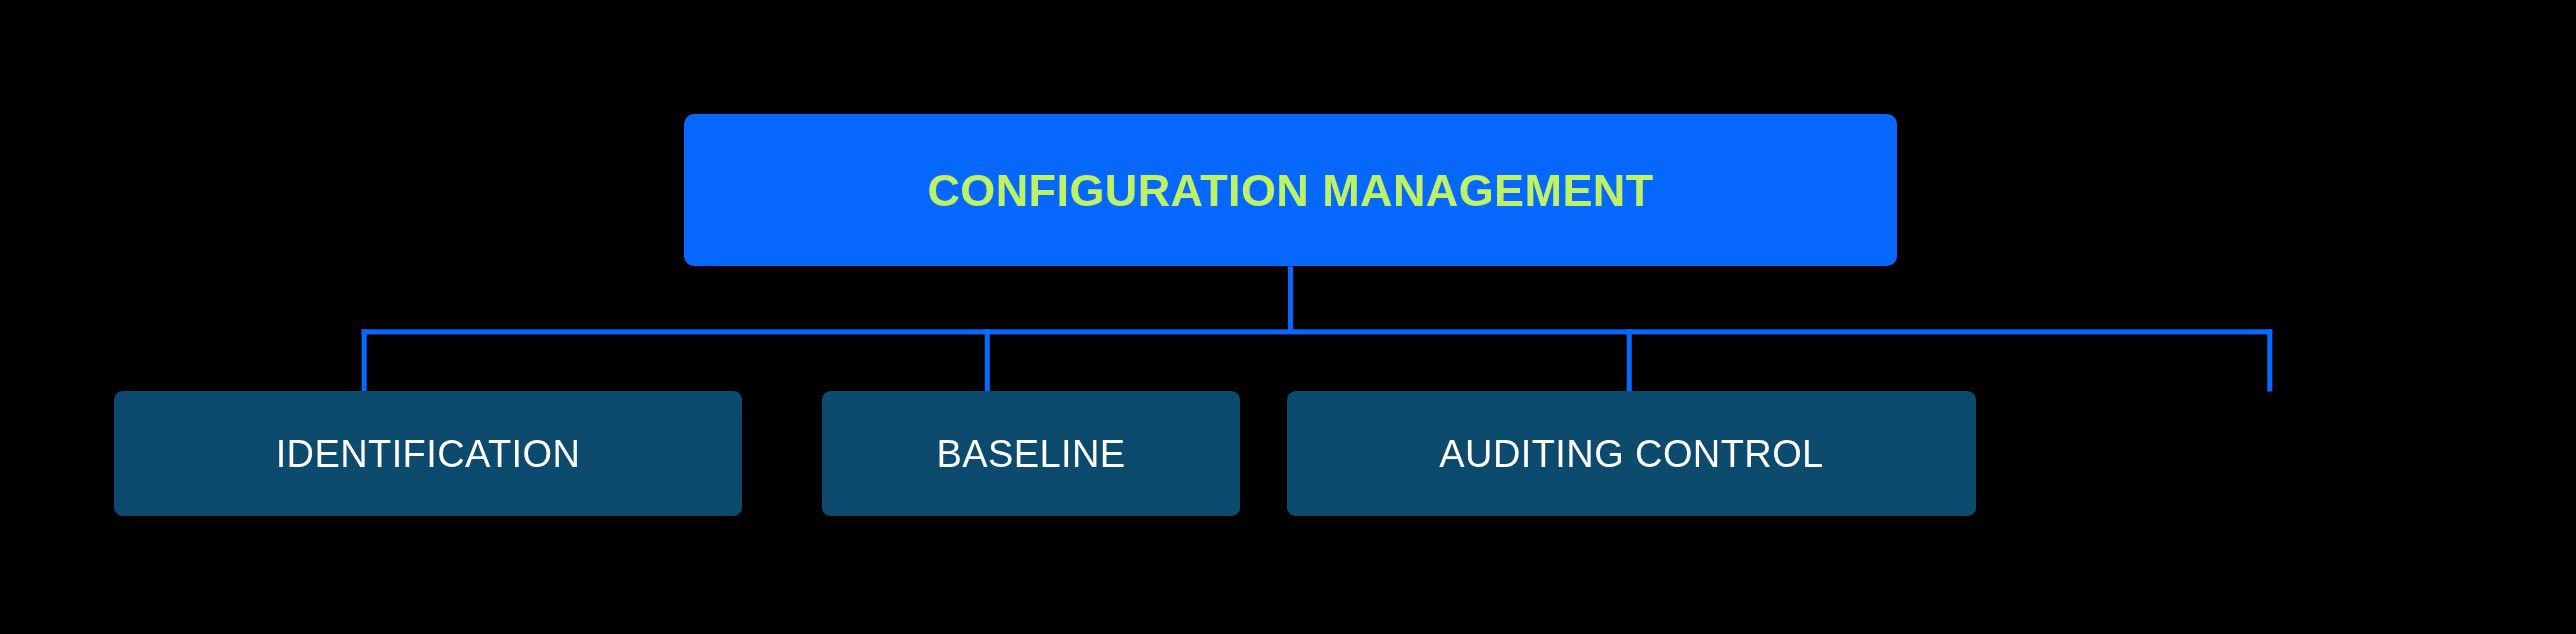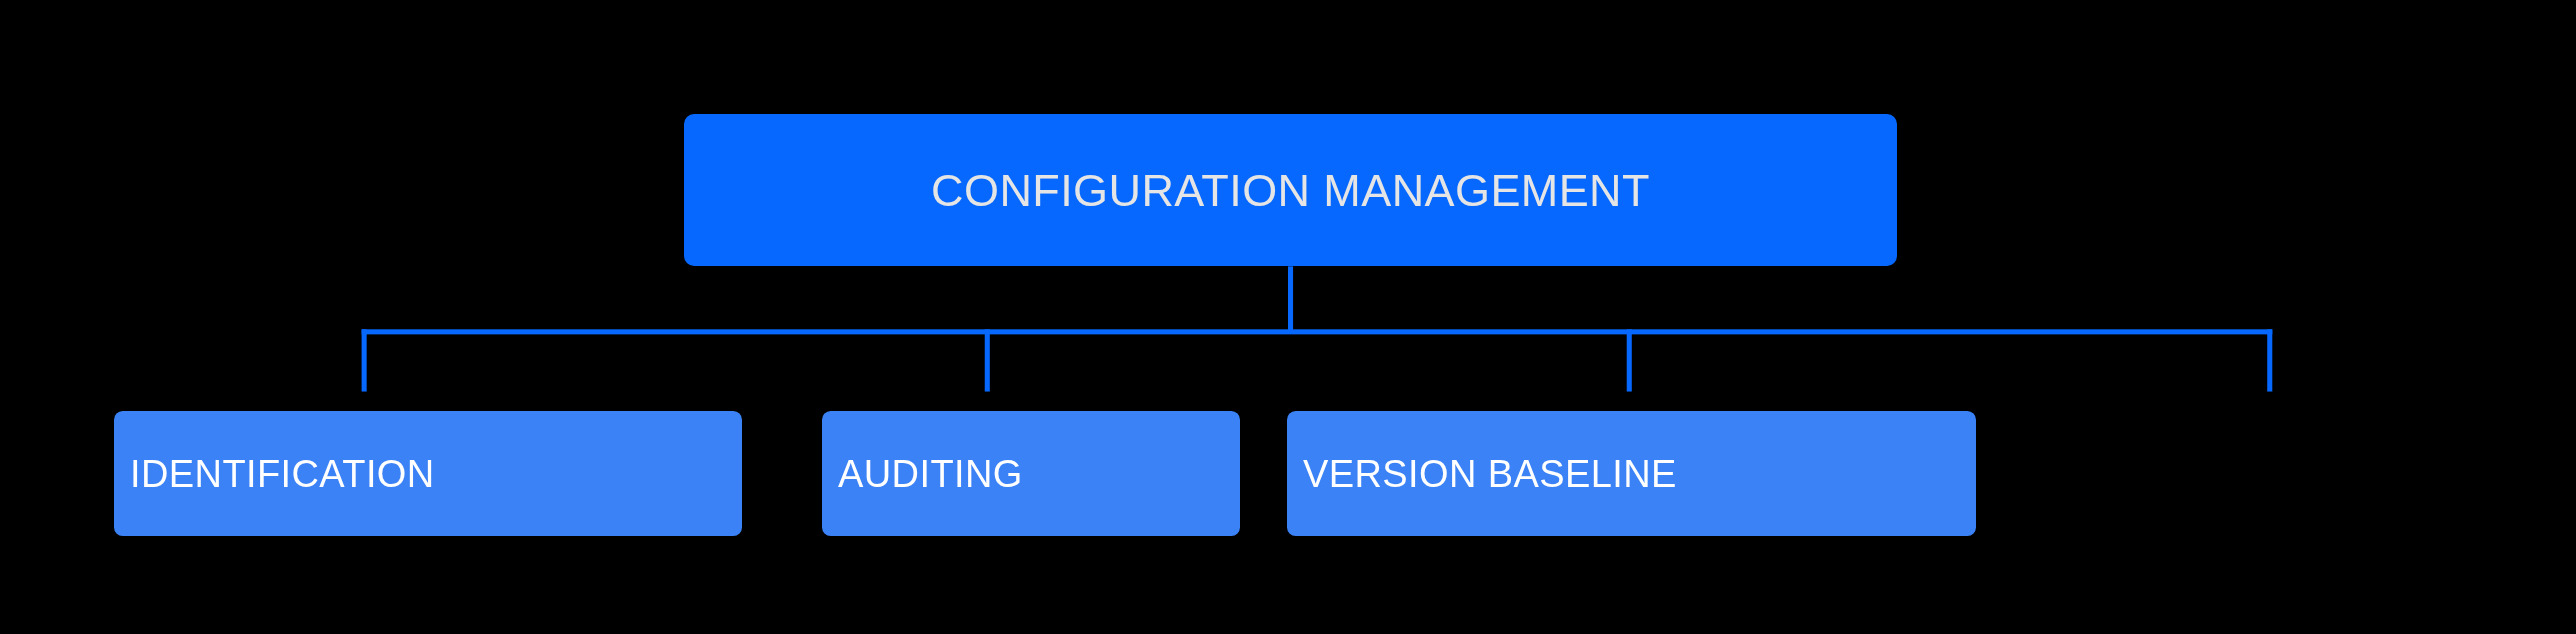--- a/index.html
+++ b/index.html
@@ -38,41 +38,41 @@
     height: 152px;
     background: #0668FF;
     border-radius: 10px;
     display: flex;
     align-items: center;
     justify-content: center;
     box-sizing: border-box;
     padding: 0 20px;
   }
   .node-root .node-label {
-    color: #e5e5e5;
+    color: #bef264;
     font-size: 45px;
-    font-weight: 400;
+    font-weight: 700;
     letter-spacing: 0.4px;
     line-height: 1;
     white-space: nowrap;
     text-align: center;
   }
 
   
   .node-child {
     position: absolute;
     top: 391px;
     height: 125px;
-    background: #3b82f6;
+    background: #0c4a6e;
     border-radius: 8.7px;
     display: flex;
     align-items: center;
+    justify-content: center;
     box-sizing: border-box;
     padding: 0 16px;
-    margin-top: 20px;
   }
   .node-child .node-label {
     color: #FFFFFF;
     font-size: 38px;
     font-weight: 400;
     letter-spacing: 0.4px;
     line-height: 1;
     white-space: nowrap;
     text-align: center;
   }
@@ -103,22 +103,22 @@
 
   <div class="node-root">
     <span class="node-label">CONFIGURATION MANAGEMENT</span>
   </div>
 
   <div class="node-child child-0">
     <span class="node-label">IDENTIFICATION</span>
   </div>
 
   <div class="node-child child-1">
-    <span class="node-label">AUDITING</span>
+    <span class="node-label">BASELINE</span>
   </div>
 
   <div class="node-child child-2">
-    <span class="node-label">VERSION BASELINE</span>
+    <span class="node-label">AUDITING CONTROL</span>
   </div>
 
 
 </div>
 
 
 </body></html>

